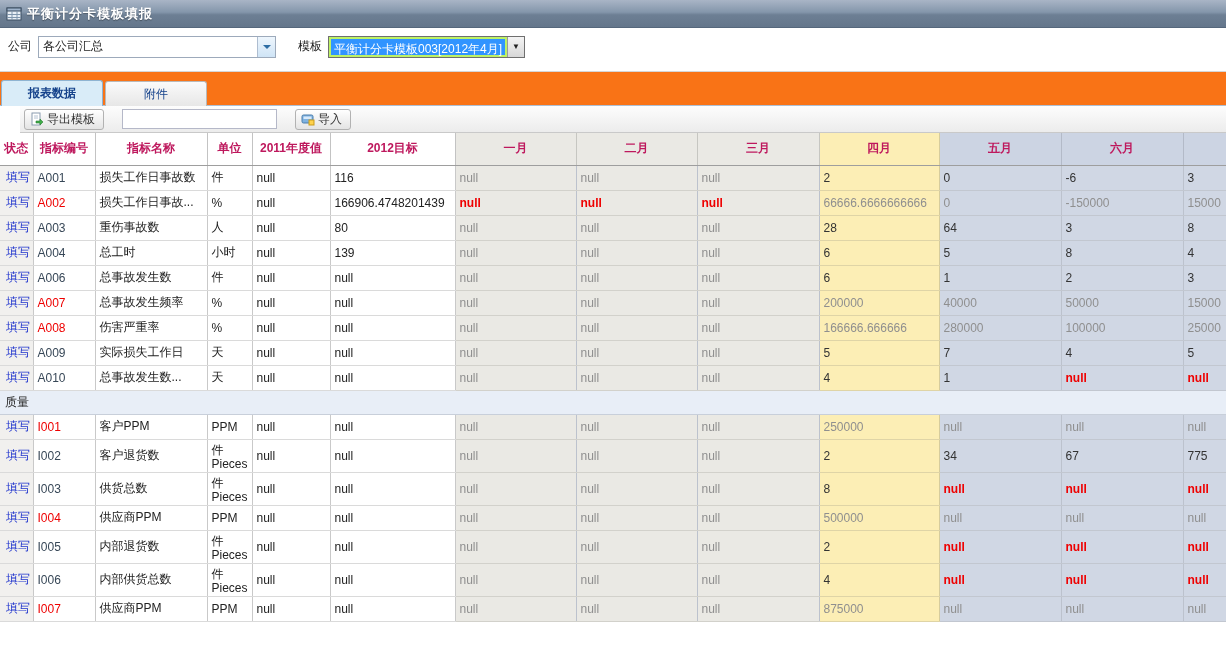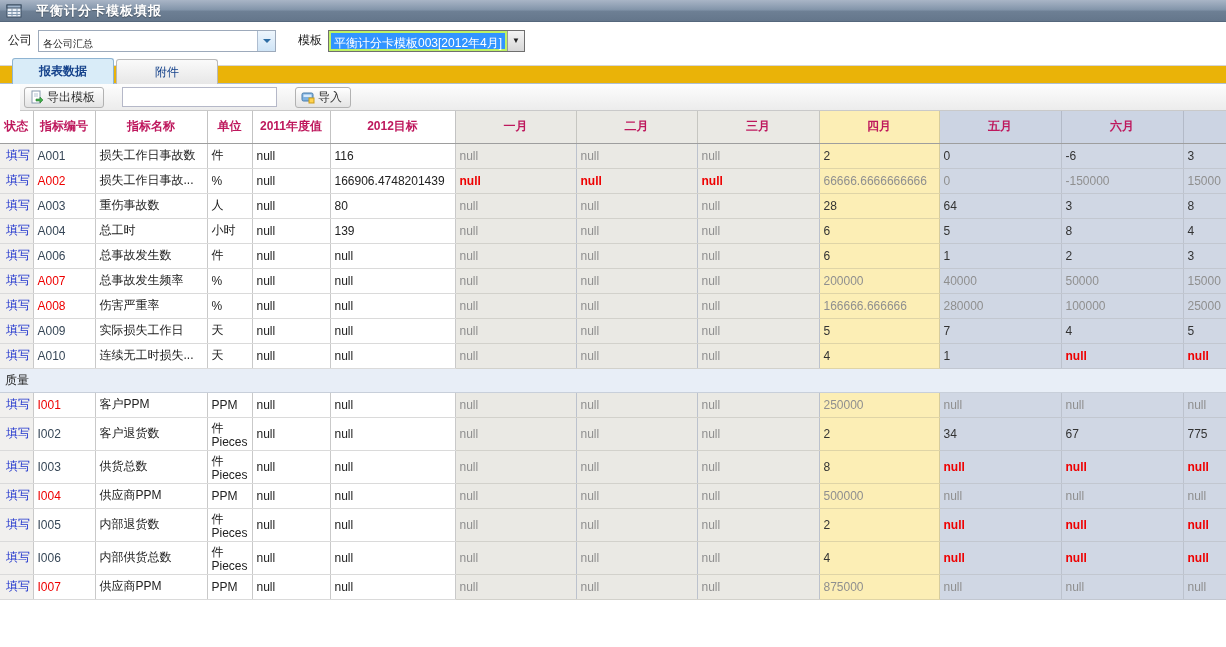--- a/index.html
+++ b/index.html
@@ -1,43 +1,43 @@
 <!DOCTYPE html>
 <html style="--april-yellow: #fceeb5; --month-gray: #eae9e4; --month-blue: #d0d7e4; --month-blue-head: #ccd4e3; --group-bg: #e8eef7; --link-blue: #2135cd; --red: #ee0000; --select-highlight: #3194ff;"><head>
 <meta charset="utf-8">
 <style>
   html,body{margin:0;padding:0;width:1226px;height:647px;overflow:hidden;
     font-family:"Liberation Sans","DejaVu Sans",sans-serif;background:#fff;}
   *{box-sizing:border-box;}
 
   
-  .titlebar{height:22px;display:flex;align-items:center;gap:14px;padding:0 6px;
+  .titlebar{height:28px;display:flex;align-items:center;gap:5px;padding:0 6px;
     background:linear-gradient(#aab6c6 0%,#8example 100%);
     background:linear-gradient(#a9b5c6 0%,#8496ab 45%,#6d7f94 55%,#64768b 100%);
     border-bottom:1px solid #55677c;}
   .titlebar .t{color:#fff;font-size:13px;font-weight:bold;letter-spacing:1px;
     text-shadow:0 1px 1px rgba(0,0,0,.35);}
 
   
   .formrow{height:43px;display:flex;align-items:center;padding:4px 8px 10px 8px;background:#fff;}
   .formrow label{font-size:12px;color:#222;margin-right:6px;}
   .combo{display:inline-flex;height:22px;border:1px solid #9daabb;background:#fff;width:238px;margin-right:22px;}
-  .combo .ctext{flex:1;font-size:10px;color:#222;padding:6px 4px;overflow:hidden;white-space:nowrap;}
+  .combo .ctext{flex:1;font-size:12px;color:#222;padding:1px 4px;overflow:hidden;white-space:nowrap;}
   .combo .ctrig{width:18px;border-left:1px solid #aebdd0;display:flex;align-items:center;justify-content:center;
     background:linear-gradient(#eef6fd,#cfe4f6);}
   .combo .ctrig::after{content:"";border:4px solid transparent;border-top-color:#2e6da4;margin-top:4px;}
   .nsel{display:inline-flex;height:22px;border:1px solid #6f6f6f;background:#bef264;align-items:stretch;}
   .nsel .stext{background:var(--select-highlight,#3194ff);color:#fff;font-size:12px;
     padding:2px 3px;margin:2px 0 2px 2px;white-space:nowrap;}
   .nsel .strig{width:17px;margin-left:2px;border-left:1px solid #9a9a9a;display:flex;align-items:center;
     justify-content:center;background:linear-gradient(#f4f4f4,#d7d7d7);font-size:8px;color:#222;}
 
   
-  .tabstrip{height:19px;border-top:1px solid #d6d6d6;display:flex;align-items:flex-end;
-    padding-left:12px;background:#eab308;border-bottom:1px solid #aebfd3;}
+  .tabstrip{height:35px;border-top:1px solid #d6d6d6;display:flex;align-items:flex-end;
+    padding-left:1px;background:#f97316;border-bottom:1px solid #aebfd3;}
   .tab{width:102px;height:25px;margin-right:2px;display:flex;align-items:center;justify-content:center;
     font-size:12px;color:#15428b;border:1px solid #b9b9b9;border-bottom:none;
     border-radius:3px 3px 0 0;background:linear-gradient(#fafafa,#e7e7e7);position:relative;top:1px;}
   .tab.active{background:#d9ecf8;border-color:#8fb4d2;font-weight:bold;height:26px;}
 
   
   .toolbar{height:27px;display:flex;align-items:center;gap:18px;padding:0 4px;
     background:linear-gradient(#fdfdfd,#ececec);border-bottom:1px solid #c9c9c9;margin-left:20px;}
   .tbtn{display:inline-flex;align-items:center;gap:3px;height:21px;padding:0 8px 0 5px;
     font-size:12px;color:#333;border:1px solid #b2b2b2;border-radius:3px;
@@ -282,21 +282,21 @@
           <td class="m col-g s-m">null</td>
           <td class="m col-g s-m">null</td>
           <td class="m col-y s-d">5</td>
           <td class="m col-b s-d">7</td>
           <td class="m col-b s-d">4</td>
           <td class="m col-b s-d">5</td>
         </tr>
         <tr>
           <td class="c-status"><a class="fill">填写</a></td>
           <td class="c-code">A010</td>
-          <td>连续无工时损失...</td>
+          <td>总事故发生数...</td>
           <td>天</td>
           <td>null</td>
           <td>null</td>
           <td class="m col-g s-m">null</td>
           <td class="m col-g s-m">null</td>
           <td class="m col-g s-m">null</td>
           <td class="m col-y s-d">4</td>
           <td class="m col-b s-d">1</td>
           <td class="m col-b s-r">null</td>
           <td class="m col-b s-r">null</td>

